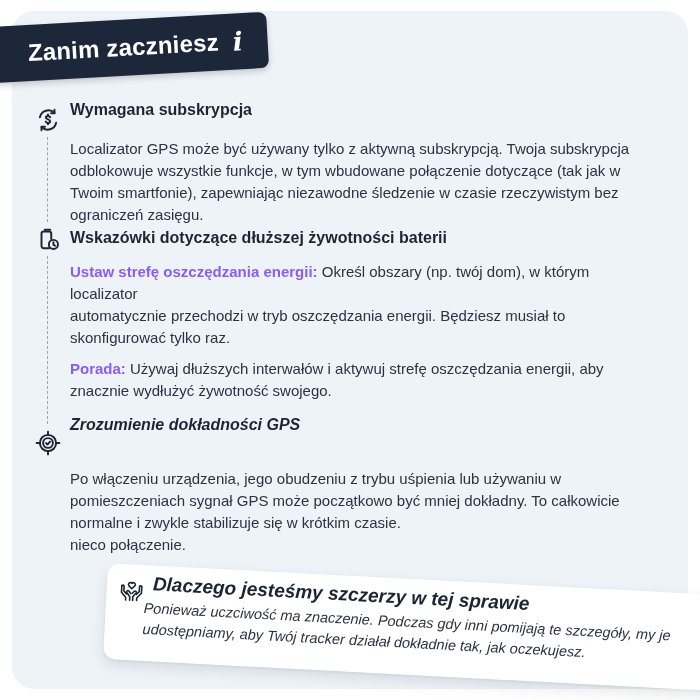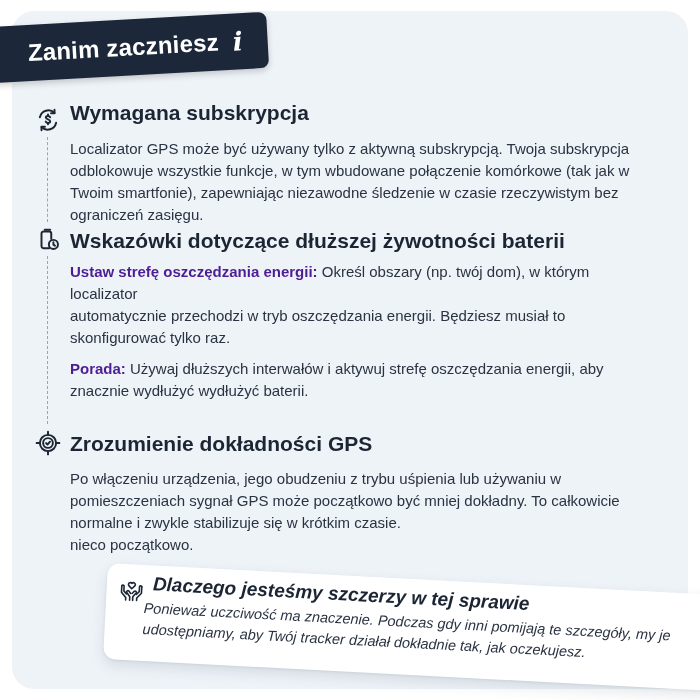--- a/index.html
+++ b/index.html
@@ -20,23 +20,23 @@
   }
   .banner-title { color: #ffffff; font-size: 24px; font-weight: bold; letter-spacing: 0.2px; }
   .banner-icon { color: #ffffff; font-family: "DejaVu Serif", serif; font-style: italic; font-weight: bold; font-size: 26px; line-height: 1; }
 
   .section { position: absolute; left: 0; width: 700px; }
   .sec-icon { position: absolute; left: 35px; width: 26px; height: 26px; color: #1c2533; }
   .sec-icon svg { width: 26px; height: 26px; display: block; }
   .timeline {
     position: absolute; left: 47px; width: 0; border-left: 1.5px dashed #9aa4b2;
   }
-  .sec-title { position: absolute; left: 70px; font-size: 21px; font-weight: bold; color: #1c2533; white-space: nowrap; }
+  .sec-title { position: absolute; left: 70px; font-size: 16px; font-weight: bold; color: #1c2533; white-space: nowrap; }
   .sec-body { position: absolute; left: 70px; width: 590px; font-size: 15px; line-height: 22px; color: #2a3342; }
-  .sec-body b { font-weight: bold; color: #4c1d95; }
+  .sec-body b { font-weight: bold; color: #8b5cf6; }
   .para { margin-bottom: 9px; }
 
   .callout {
     position: absolute; left: 108px; top: 563px; width: 640px; height: 96px;
     background: #ffffff; border-radius: 12px;
     transform: rotate(3deg); transform-origin: left top;
     box-shadow: 0 6px 14px rgba(40,55,80,0.12), 0 1px 3px rgba(40,55,80,0.08);
   }
   .callout-icon { position: absolute; left: 12px; top: 14px; width: 26px; height: 24px; color: #1c2533; }
   .callout-icon svg { width: 26px; height: 24px; display: block; }
@@ -61,21 +61,21 @@
       <path d="M19.5 14.5A8 8 0 0 1 6 18.5"></path>
         <path d="M6 21.5v-3.2h3.2"></path>
       <path d="M14 9.5c-.4-.8-1.2-1.2-2-1.2-1.2 0-2 .6-2 1.5 0 2 4 1.2 4 3.3 0 .9-.9 1.6-2 1.6-.9 0-1.7-.4-2.1-1.2"></path>
       <path d="M12 7v1.3M12 14.7V16"></path>
     </svg>
   </div>
   <div class="timeline" style="top:137px; height:85px;"></div>
   <div class="sec-title" style="top:101px;">Wymagana subskrypcja</div>
   <div class="sec-body" style="top:126px;margin-top:12px;">
     <div>Localizator GPS może być używany tylko z aktywną subskrypcją. Twoja subskrypcja</div>
-    <div>odblokowuje wszystkie funkcje, w tym wbudowane połączenie komórkowe (tak jak w</div>
+    <div>odblokowuje wszystkie funkcje, w tym wbudowane połączenie dotyczące (tak jak w</div>
     <div>Twoim smartfonie), zapewniając niezawodne śledzenie w czasie rzeczywistym bez</div>
     <div>ograniczeń zasięgu.</div>
   </div>
 </div>
 
 <div class="section" style="top:0;">
   <div class="sec-icon" style="top:226px;">
     <svg viewBox="0 0 24 24" fill="none" stroke="currentColor" stroke-width="1.8" stroke-linecap="round" stroke-linejoin="round">
       <path d="M9 3.5h5"></path>
       <path d="M13 20.5H8a2 2 0 0 1-2-2V7a2 2 0 0 1 2-2h5a2 2 0 0 1 2 2v5"></path>
@@ -86,40 +86,40 @@
   <div class="timeline" style="top:256px; height:168px;"></div>
   <div class="sec-title" style="top:229px;">Wskazówki dotyczące dłuższej żywotności baterii</div>
   <div class="sec-body" style="top:261px;">
     <div class="para">
       <div><b>Ustaw strefę oszczędzania energii:</b><span> Określ obszary (np. twój dom), w którym localizator</span></div>
       <div>automatycznie przechodzi w tryb oszczędzania energii. Będziesz musiał to</div>
       <div>skonfigurować tylko raz.</div>
     </div>
     <div class="para">
       <div><b>Porada:</b><span> Używaj dłuższych interwałów i aktywuj strefę oszczędzania energii, aby</span></div>
-      <div>znacznie wydłużyć wydłużyć baterii.</div>
+      <div>znacznie wydłużyć żywotność swojego.</div>
     </div>
   </div>
 </div>
 
 <div class="section" style="top:0;">
   <div class="sec-icon" style="top:430px;">
     <svg viewBox="0 0 24 24" fill="none" stroke="currentColor" stroke-width="1.8" stroke-linecap="round" stroke-linejoin="round">
       <circle cx="12" cy="12" r="7.5"></circle>
         <circle cx="12" cy="12" r="4.5"></circle>
       <path d="M12 1.5v3M12 19.5v3M1.5 12h3M19.5 12h3"></path>
       <path d="M10.2 12.1l1.3 1.3 2.4-2.6"></path>
     </svg>
   </div>
-  <div class="sec-title" style="top:432px;">Zrozumienie dokładności GPS</div>
+  <div class="sec-title" style="top:416px;font-style:italic;">Zrozumienie dokładności GPS</div>
   <div class="sec-body" style="top:468px;">
     <div>Po włączeniu urządzenia, jego obudzeniu z trybu uśpienia lub używaniu w</div>
     <div>pomieszczeniach sygnał GPS może początkowo być mniej dokładny. To całkowicie</div>
     <div>normalne i zwykle stabilizuje się w krótkim czasie.</div>
-    <div>nieco początkowo.</div>
+    <div>nieco połączenie.</div>
   </div>
 </div>
 
 <div class="callout">
   <div class="callout-icon">
     <svg viewBox="0 0 26 24" fill="none" stroke="currentColor" stroke-width="1.6" stroke-linecap="round" stroke-linejoin="round">
       <path d="M13 10.5l-3-3a1.9 1.9 0 0 1 3-2.4 1.9 1.9 0 0 1 3 2.4z"></path>
       <path d="M3 8v6.5l4.5 5V22"></path>
         <path d="M3 8a1.2 1.2 0 0 1 2.3 0v5l2.8 3"></path>
         <path d="M11.5 22v-3.5l-3.2-4a1.3 1.3 0 0 1 2-1.6l2 2.3"></path>

